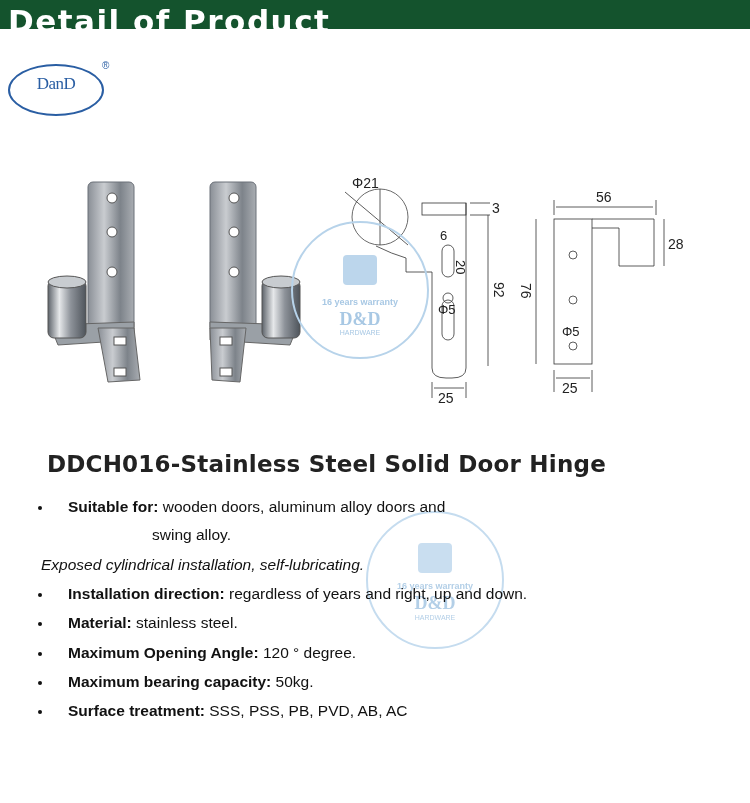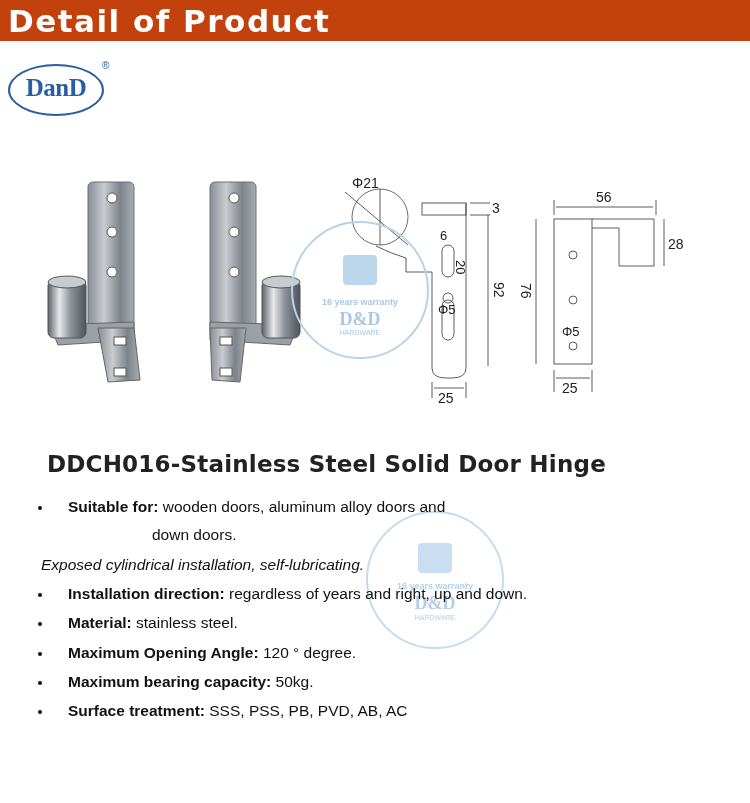--- a/index.html
+++ b/index.html
@@ -1,21 +1,21 @@
 <!DOCTYPE html>
 <html><head>
 <meta charset="utf-8">
 <style>
   html, body { margin:0; padding:0; }
   body { width:750px; height:803px; background:#ffffff; position:relative; overflow:hidden; font-family:"Liberation Sans", sans-serif; color:#111; }
-  .header { position:absolute; left:0; top:0; width:750px; height:41px; background:#c2410c; }
+  .header { position:absolute; left:0; top:0; width:750px; height:29px; background:#14532d; }
   .header-title { position:absolute; left:8px; top:1px; font-family:"DejaVu Sans", sans-serif; font-weight:bold; font-size:31px; letter-spacing:1.5px; color:#ffffff; line-height:40px; }
   .logo { position:absolute; left:8px; top:64px; width:96px; height:52px; }
   .logo-oval { position:absolute; left:0; top:0; width:92px; height:48px; border:2px solid #2a5ea3; border-radius:50%; }
-  .logo-text { position:absolute; left:0; top:10px; width:96px; text-align:center; font-family:"Liberation Serif", serif; font-weight:bold; font-size:25px; color:#2a5ea3; letter-spacing:-0.5px; }
+  .logo-text { position:absolute; left:0; top:10px; width:96px; text-align:center; font-family:"Liberation Serif", serif; font-weight:normal; font-size:17px; color:#2a5ea3; letter-spacing:-0.5px; }
   .logo-reg { position:absolute; left:102px; top:60px; font-size:10px; color:#2a5ea3; }
   .photo { position:absolute; left:40px; top:170px; width:270px; height:220px; }
   .drawing { position:absolute; left:330px; top:165px; width:370px; height:245px; }
   .product-title { position:absolute; left:47px; top:451px; font-family:"DejaVu Sans", sans-serif; font-weight:bold; font-size:23px; color:#222; letter-spacing:0.2px; }
   .spec { position:absolute; left:38px; font-size:15.5px; color:#111; white-space:nowrap; }
   .spec b { font-weight:bold;margin-left:20px; }
   .bullet { display:inline-block; width:4px; height:4px; border-radius:50%; background:#111; margin-right:6px; vertical-align:middle; }
   .watermark { position:absolute; pointer-events:none; }
 </style>
 </head>
@@ -137,21 +137,21 @@
   <text x="75" y="104" text-anchor="middle" font-size="18" fill="#b3cfe7" font-family="Liberation Serif, serif" font-weight="bold">D&amp;D</text>
   <text x="75" y="115" text-anchor="middle" font-size="7" fill="#b3cfe7">HARDWARE</text>
 </svg>
 
 <div class="product-title">DDCH016-Stainless Steel Solid Door Hinge</div>
 
 <div class="spec" style="top:498px;">
   <span class="bullet"></span><b>Suitable for:</b> <span>wooden doors, aluminum alloy doors and</span>
 </div>
 <div class="spec" style="top:526px; left:152px;">
-  <span>down doors.</span>
+  <span>swing alloy.</span>
 </div>
 <div class="spec" style="top:556px; left:41px;font-style:italic;">
   <span>Exposed cylindrical installation, self-lubricating.</span>
 </div>
 <div class="spec" style="top:585px;">
   <span class="bullet"></span><b>Installation direction:</b> <span>regardless of years and right, up and down.</span>
 </div>
 <div class="spec" style="top:614px;">
   <span class="bullet"></span><b>Material:</b> <span>stainless steel.</span>
 </div>

